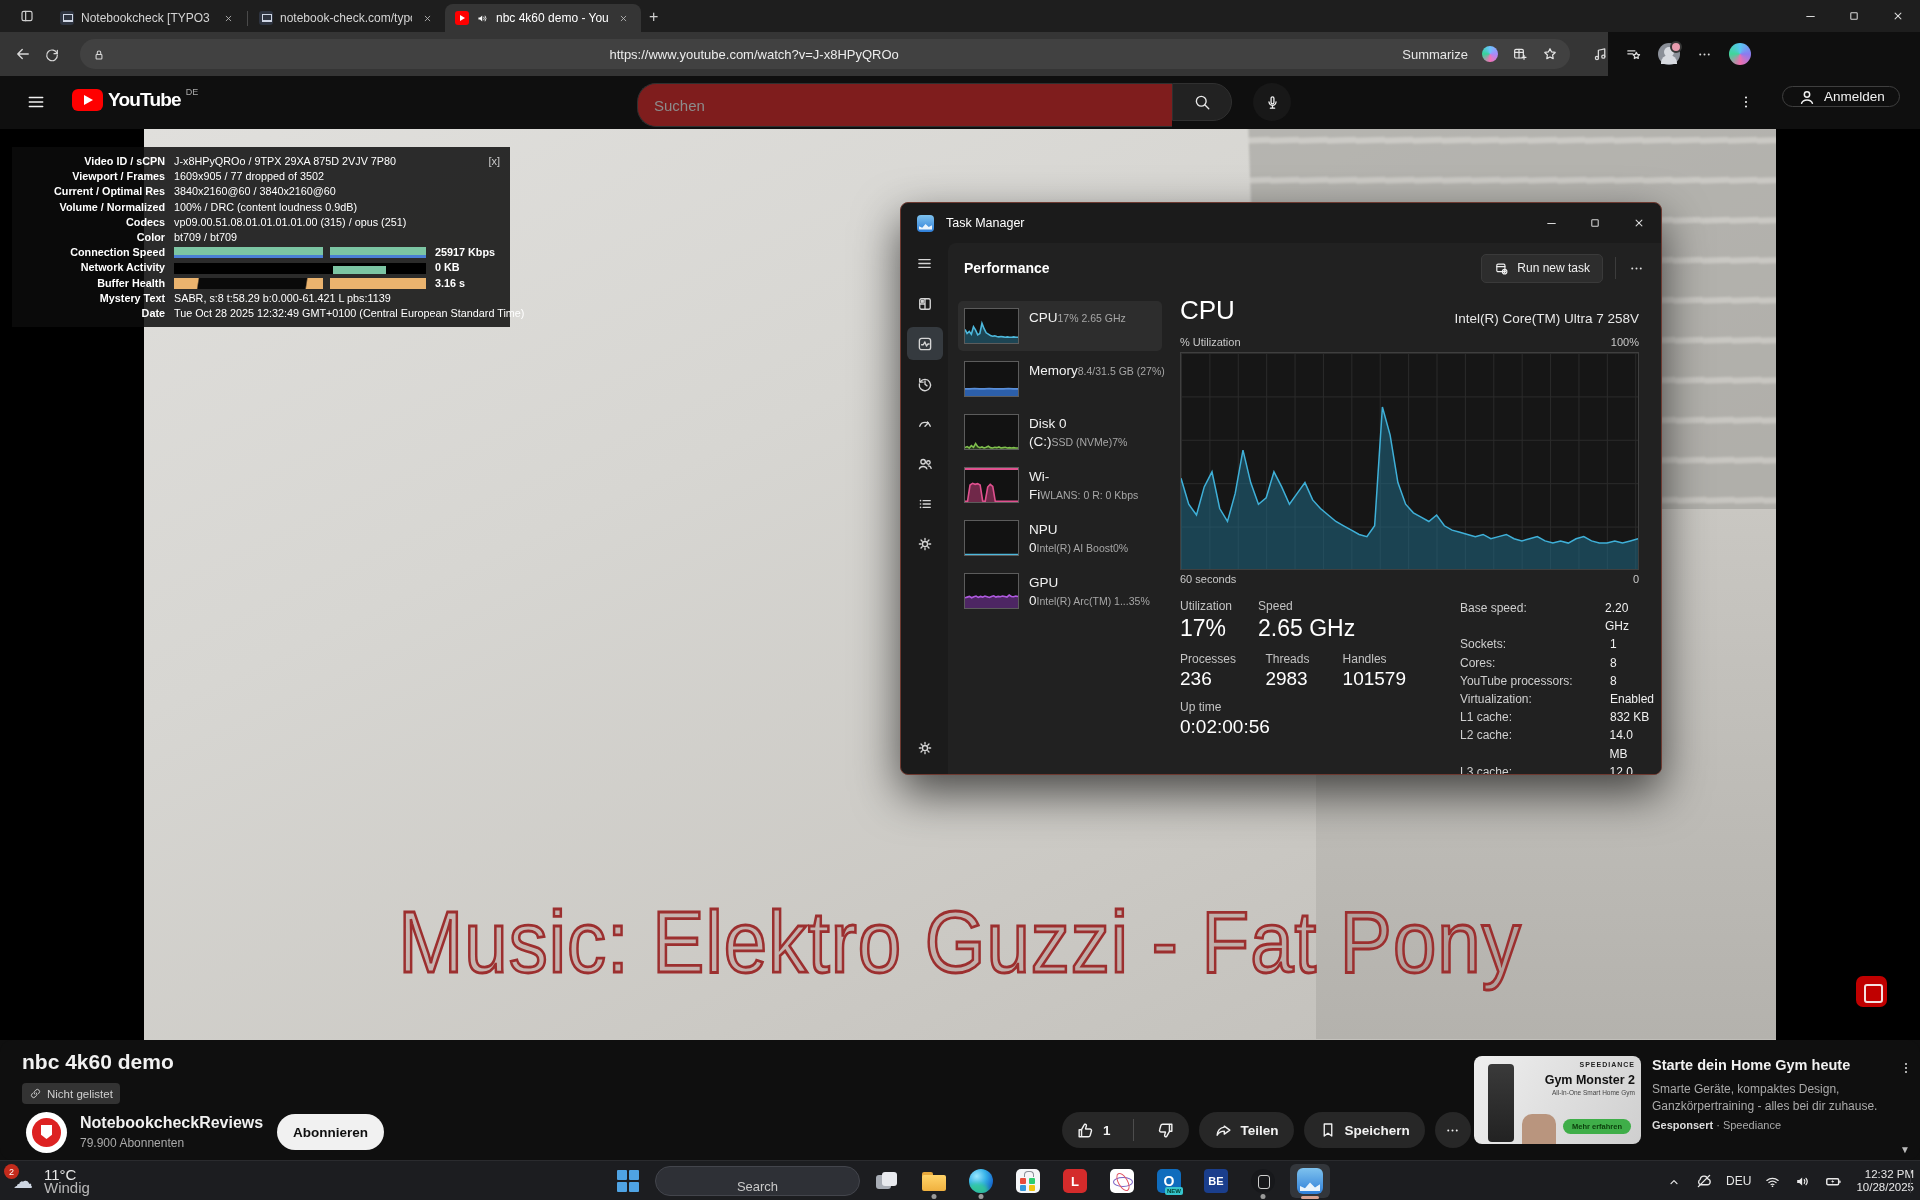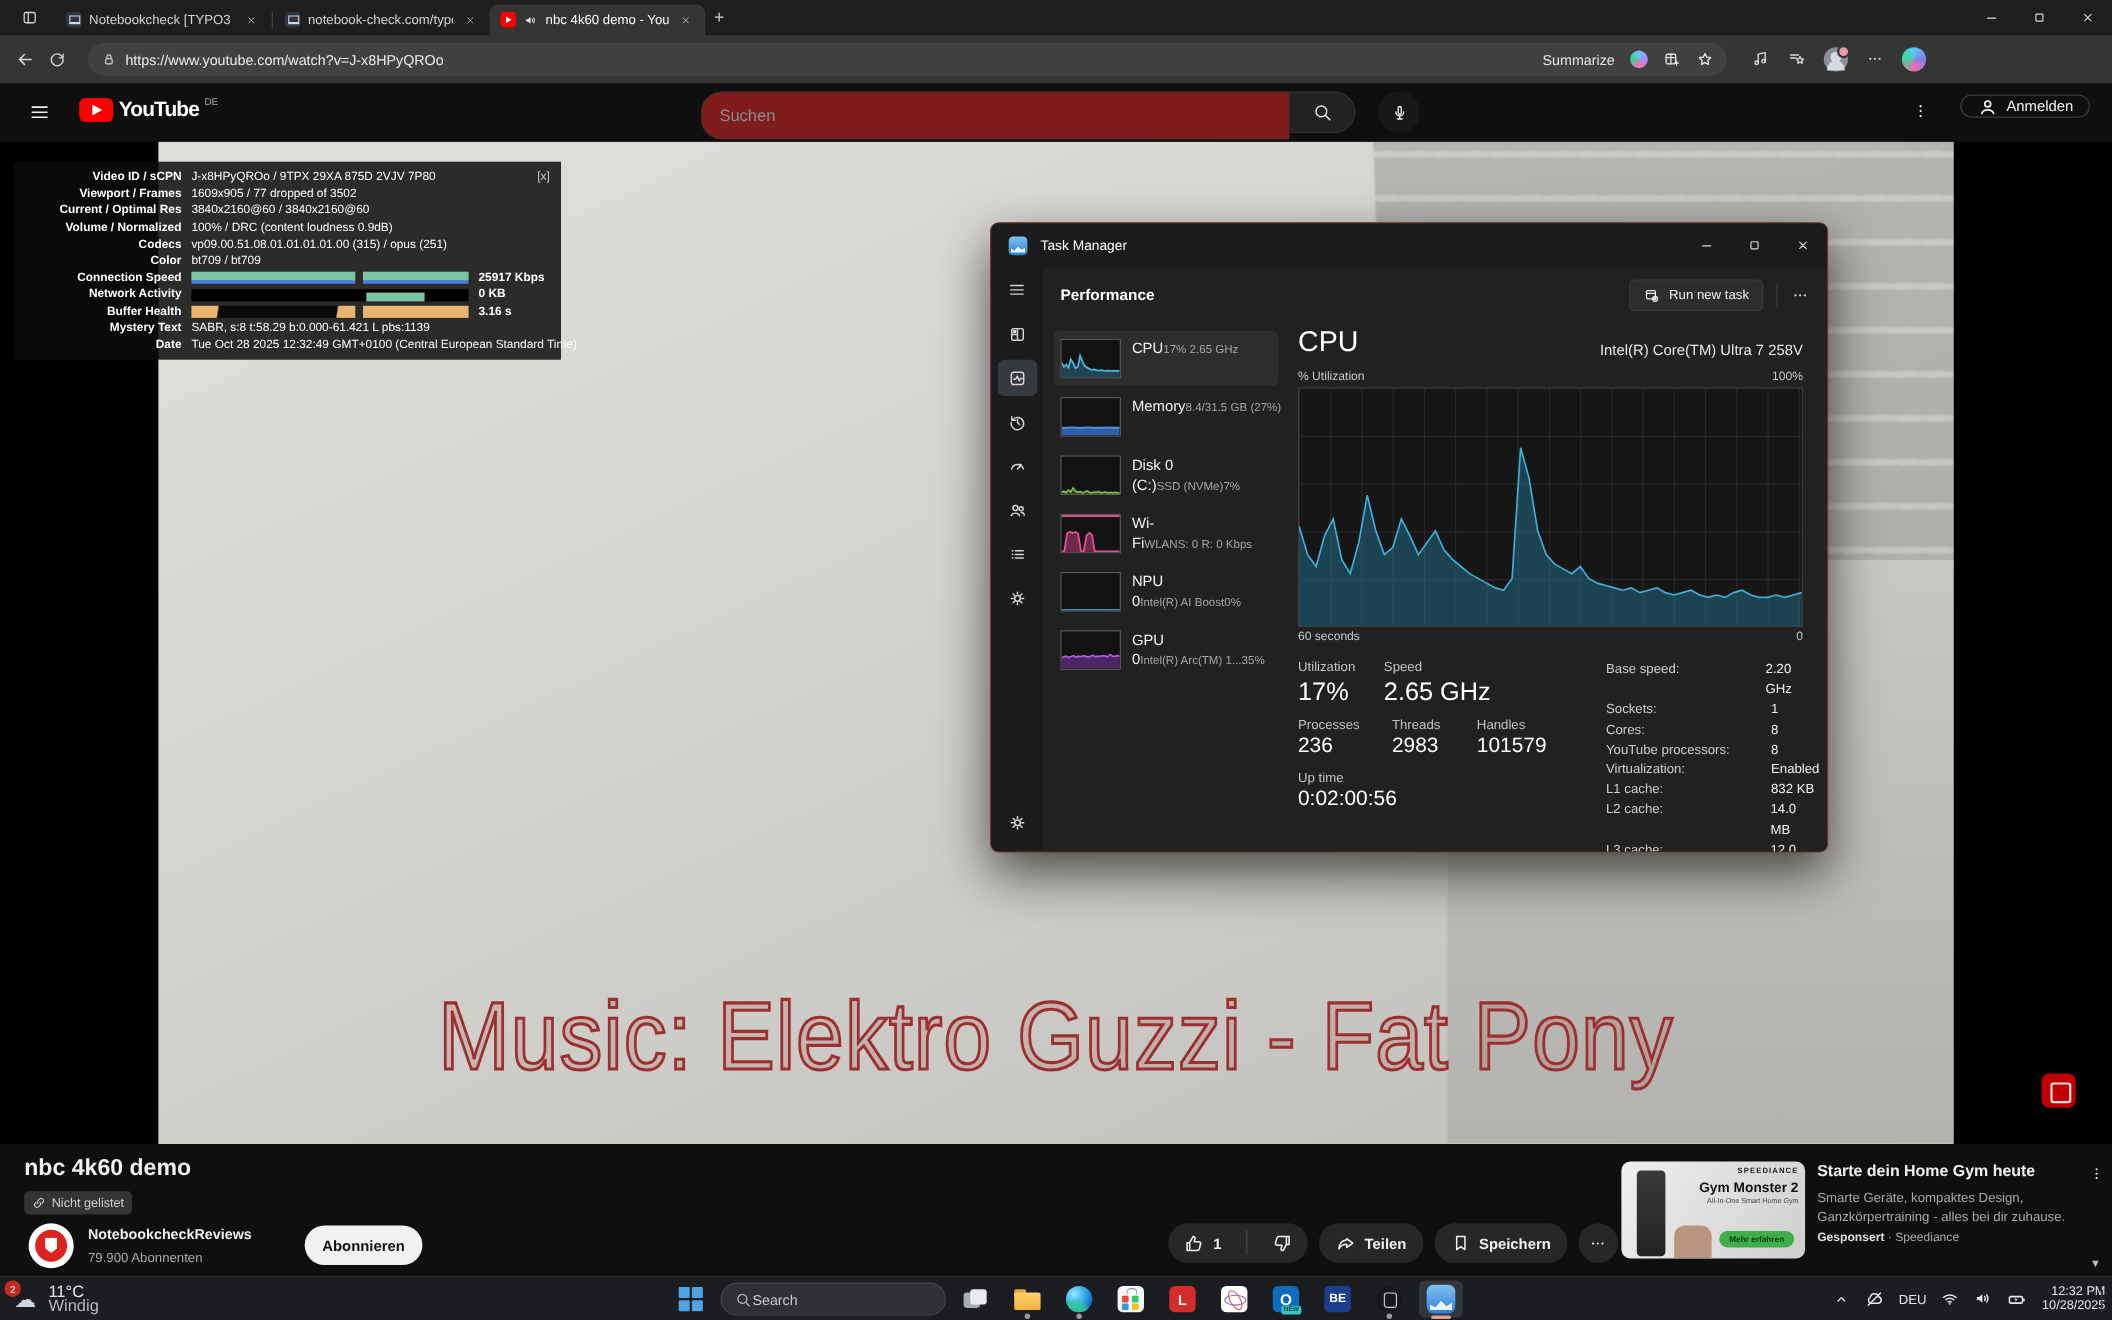--- a/index.html
+++ b/index.html
@@ -20,21 +20,21 @@
   .fav-nb { background:#2e3440; border-radius:3px; position:relative; }
   .fav-nb::after { content:""; position:absolute; left:3px; top:3px; width:8px; height:5px; border:1px solid #cfd6e4; border-bottom-width:2px; }
   .fav-yt { background:#f00; border-radius:3px; position:relative; }
   .fav-yt::after { content:""; position:absolute; left:5px; top:4px; border-left:5px solid #fff; border-top:3px solid transparent; border-bottom:3px solid transparent; }
   .tab-close { font-size:12px; color:#bdbdbd; width:16px; text-align:center; }
   .newtab { font-size:16px; color:#cfcfcf; margin:0 0 6px 8px; }
   .wincontrols { position:absolute; right:0; top:0; height:32px; display:flex; }
   .winbtn { width:44px; height:32px; display:flex; align-items:center; justify-content:center; color:#d8d8d8; }
 
   
-  .toolbar { position:absolute; left:0; top:32px; width:1920px; height:44px; background:#353535; display:flex; align-items:center; padding:0 14px; gap:12px; color:#d9d9d9; }
+  .toolbar { position:absolute; left:0; top:32px; width:1608px; height:44px; background:#353535; display:flex; align-items:center; padding:0 14px; gap:12px; color:#d9d9d9;text-align:center; }
   .addr { flex:none; width:1490px; height:30px; margin-left:8px; background:#414141; border-radius:15px; display:flex; align-items:center; padding:0 12px; gap:8px; }
   .addr .url { flex:1; font-size:13px; color:#ececec; white-space:nowrap; overflow:hidden; }
   .addr-right { display:flex; align-items:center; gap:14px; font-size:13px; color:#e6e6e6; }
   .copilot-mini { width:16px; height:16px; border-radius:50%; background:conic-gradient(#6cc3ff,#a78bfa,#f472b6,#34d399,#6cc3ff); }
   .tb-icons-right { display:flex; align-items:center; gap:16px; margin-left:10px; }
   .avatar-sm { width:22px; height:22px; border-radius:50%; background:#8a8f98; position:relative; }
   .avatar-sm::before { content:""; position:absolute; left:6px; top:4px; width:10px; height:10px; border-radius:50%; background:#d7dae0; }
   .avatar-sm::after { content:""; position:absolute; left:3px; top:12px; width:16px; height:9px; border-radius:8px 8px 0 0; background:#d7dae0; }
   .avatar-dot { position:absolute; right:-2px; top:-2px; width:8px; height:8px; border-radius:50%; background:#e89cae; border:2px solid #353535; box-sizing:content-box; }
   .copilot-orb { width:22px; height:22px; border-radius:50%; background:conic-gradient(#58c7f2,#8a7bf0,#ef6fae,#3fd69a,#58c7f2); }
@@ -150,21 +150,21 @@
   .kv .k { width:150px; color:#cfcfcf; }
   .kv .v { color:#f0f0f0; }
 
   
   .yt-info { position:absolute; left:0; top:1040px; width:1920px; height:120px; background:#0f0f0f; color:#f1f1f1;border-radius:12px; }
   .vid-title { position:absolute; left:22px; top:10px; font-size:21px; font-weight:bold; }
   .vid-badge { position:absolute; left:22px; top:43px; height:21px; background:#333; border-radius:4px; display:flex; align-items:center; gap:5px; padding:0 7px; font-size:11.5px; color:#cfcfcf; }
   .ch-avatar { position:absolute; left:26px; top:72px; width:41px; height:41px; border-radius:50%; background:#fff; }
   .ch-avatar::after { content:""; position:absolute; left:6px; top:6px; width:29px; height:29px; border-radius:50%; background:#d22; clip-path:none; }
   .ch-avatar::before { content:""; position:absolute; left:15px; top:13px; width:11px; height:14px; background:#fff; clip-path:polygon(0 0,100% 0,100% 70%,50% 100%,0 70%); z-index:2; }
-  .ch-name { position:absolute; left:80px; top:74px; font-size:13px; font-weight:bold; }
+  .ch-name { position:absolute; left:80px; top:74px; font-size:16px; font-weight:bold; }
   .ch-subs { position:absolute; left:80px; top:96px; font-size:12px; color:#aaa; }
   .subscribe { position:absolute; left:277px; top:74px; height:36px; padding:0 16px; background:#f1f1f1; color:#0f0f0f; font-size:13.5px; font-weight:bold; border-radius:18px; display:flex; align-items:center; }
   .actions { position:absolute; left:1062px; top:72px; display:flex; gap:10px; align-items:center; }
   .pill { height:36px; background:#272727; border-radius:18px; display:flex; align-items:center; padding:0 15px; gap:8px; font-size:13.5px; font-weight:bold; color:#f1f1f1; }
   .likepill { padding:0; }
   .likepill .half { display:flex; align-items:center; gap:8px; padding:0 14px; height:100%; }
   .likepill .vdiv { width:1px; height:22px; background:#4d4d4d; }
   .roundbtn { width:36px; height:36px; border-radius:50%; background:#272727; display:flex; align-items:center; justify-content:center; font-weight:bold; letter-spacing:1px; }
 
   
@@ -191,21 +191,21 @@
   .w-badge { position:absolute; left:-6px; top:-4px; width:15px; height:15px; border-radius:50%; background:#c42b1c; color:#fff; font-size:9px; display:flex; align-items:center; justify-content:center; }
   .w-txt { font-size:15px; line-height:13px; }
   .w-txt .l2 { color:#b9b9b9; }
   .tb-center { position:absolute; left:608px; top:0; height:40px; display:flex; align-items:center; gap:7px; }
   .app { position:relative; width:40px; height:40px; display:flex; align-items:center; justify-content:center; }
   .app .dot { position:absolute; bottom:2px; left:50%; transform:translateX(-50%); width:5px; height:5px; border-radius:3px; background:#9a9a9a; }
   .app.active { background:#33363b; border-radius:6px; height:34px; }
   .app.active .bar { position:absolute; bottom:-1px; left:50%; transform:translateX(-50%); width:18px; height:3px; border-radius:2px; background:#d8a291; }
   .winlogo { width:22px; height:22px; display:grid; grid-template-columns:10px 10px; grid-template-rows:10px 10px; gap:2px; }
   .winlogo i { background:#4fa3e3; border-radius:1px; }
-  .tb-search { width:205px; height:30px; border-radius:15px; background:#2e3036; border:1px solid #43454c; display:flex; align-items:center; gap:1px; padding:11px 12px; color:#c9c9c9; font-size:13px; }
+  .tb-search { width:205px; height:30px; border-radius:15px; background:#2e3036; border:1px solid #43454c; display:flex; align-items:center; gap:1px; padding:11px 12px; color:#c9c9c9; font-size:13px;flex-direction:column; }
   .taskview { width:22px; height:18px; position:relative; }
   .taskview::before { content:""; position:absolute; left:0; top:3px; width:15px; height:14px; background:#a8adb5; border-radius:3px; }
   .taskview::after { content:""; position:absolute; left:6px; top:0; width:15px; height:14px; background:#e8eaee; border-radius:3px; }
   .folder { width:24px; height:19px; position:relative; }
   .folder::before { content:""; position:absolute; left:0; top:0; width:11px; height:6px; background:#e7a83c; border-radius:2px 2px 0 0; }
   .folder::after { content:""; position:absolute; left:0; top:3px; width:24px; height:16px; background:linear-gradient(180deg,#ffd369,#f0b13f); border-radius:2px; }
   .edgeicon { width:24px; height:24px; border-radius:50%; background:radial-gradient(circle at 32% 30%,#9ae8ff,#35b1e8 40%,#1a6fd0 70%,#0c4aa0); position:relative; overflow:hidden; }
   .edgeicon::after { content:""; position:absolute; left:-4px; bottom:-6px; width:24px; height:16px; background:#35d08e; border-radius:50%; filter:blur(2px); opacity:.8; }
   .store { width:24px; height:24px; background:#f4f6f8; border-radius:5px; position:relative; }
   .store::before { content:""; position:absolute; left:8px; top:2px; width:8px; height:5px; border:1.5px solid #8a8f98; border-bottom:none; border-radius:4px 4px 0 0; }

